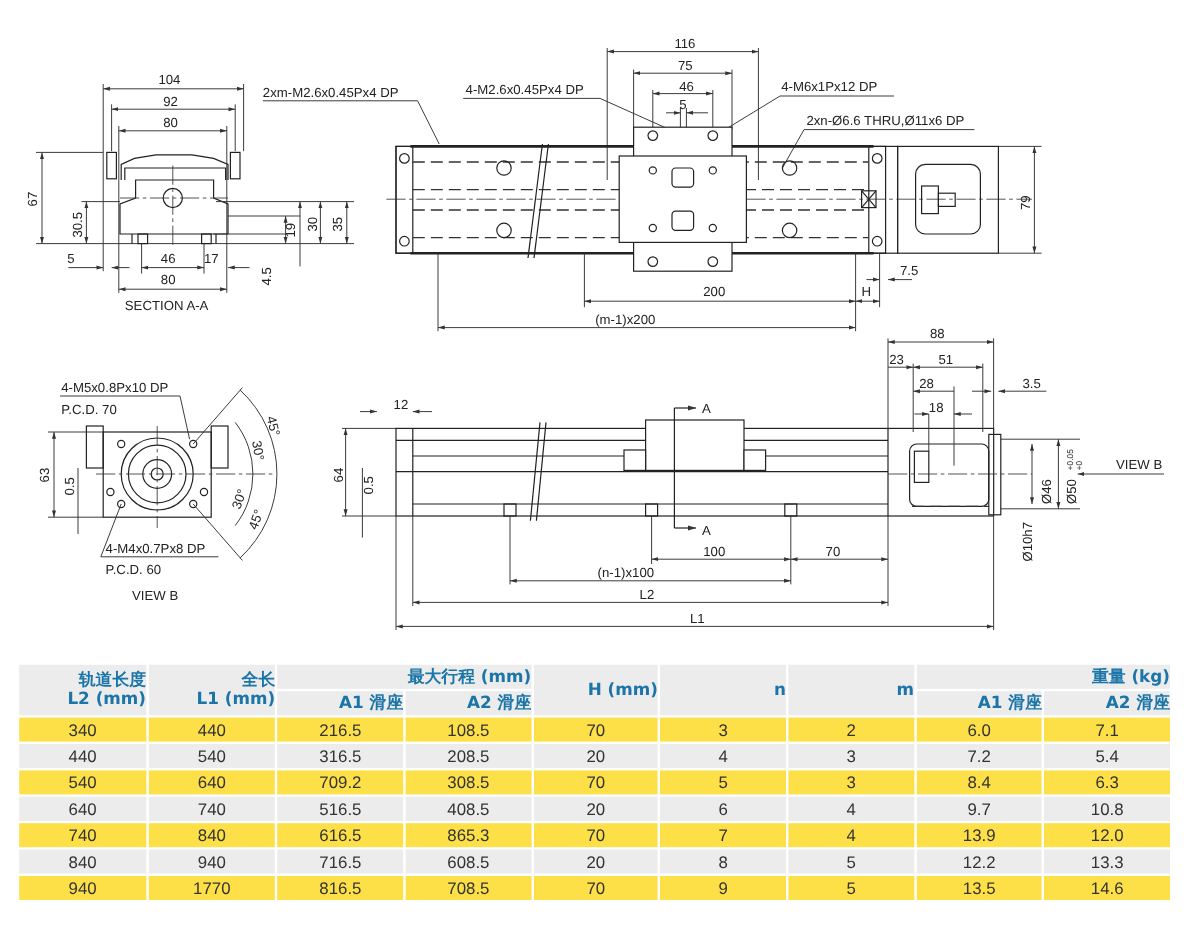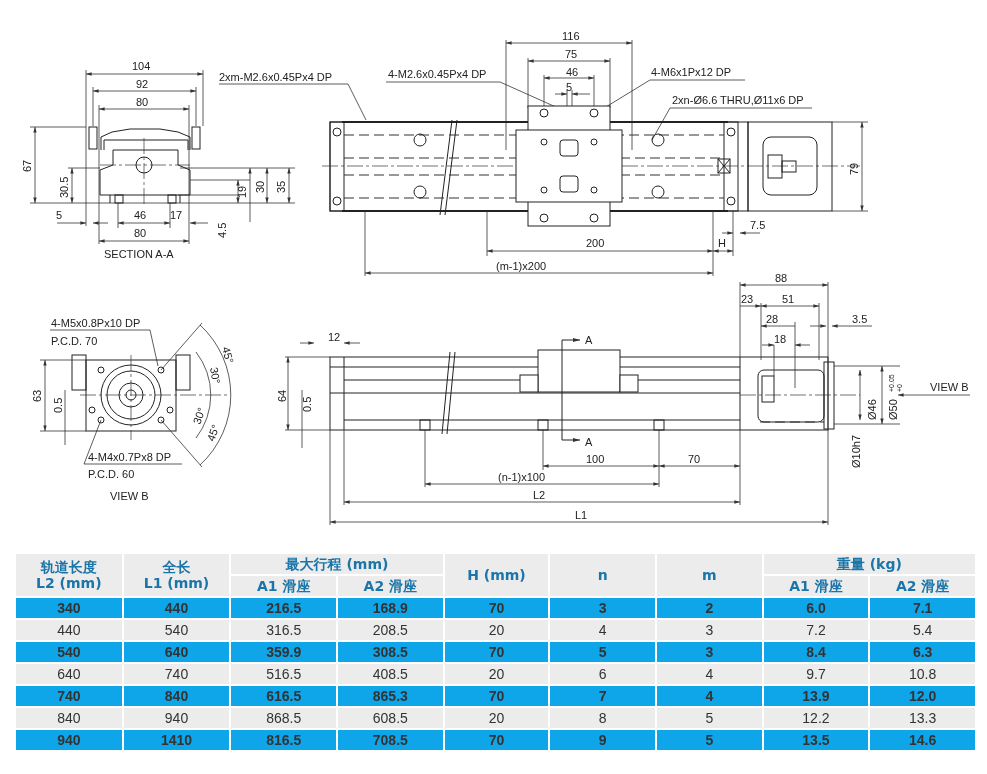--- a/index.html
+++ b/index.html
@@ -6,23 +6,23 @@
   body { width:987px; height:774px; position:relative; overflow:hidden; font-family:"DejaVu Sans", sans-serif; }
   #drawing { position:absolute; left:0; top:0; width:987px; height:540px; }
   #drawing text { font-family:"Liberation Sans", sans-serif; font-size:11px; fill:#222; }
   .ln { stroke:#222; stroke-width:1; fill:none; }
   .thk { stroke:#222; stroke-width:2.2; fill:none; }
   .dim { stroke:#333; stroke-width:0.8; fill:none; }
   .dash { stroke:#333; stroke-width:1.1; fill:none; stroke-dasharray:10 5; }
   .cen { stroke:#333; stroke-width:0.7; fill:none; stroke-dasharray:16 3 3 3; }
   .wf { fill:#fff; }
   table.spec { position:absolute; left:14px; top:552px; width:963px; border-collapse:separate; border-spacing:2px; font-family:"DejaVu Sans", sans-serif; }
-  table.spec th { background:#ececec; color:#1b75a8; font-weight:bold; font-size:14px; line-height:16px; padding:2px 0; text-align:center; }
+  table.spec th { background:#ececec; color:#1b75a8; font-weight:bold; font-size:14px; line-height:16px; padding:2px 0; text-align:right; }
   table.spec td { font-family:"Liberation Sans", sans-serif; font-size:14px; color:#333; text-align:center; height:20px; padding:0; }
-  table.spec tr.odd td { background:#0ea5e9;font-weight:bold; }
+  table.spec tr.odd td { background:#fde047; }
   table.spec tr.even td { background:#ececec; }
 </style>
 </head>
 <body>
 
 <svg id="drawing" viewBox="0 0 987 540" xmlns="http://www.w3.org/2000/svg">
   <defs>
     <marker id="arr" viewBox="0 0 10 10" refX="10" refY="5" markerWidth="7" markerHeight="7" orient="auto-start-reverse">
       <path d="M0,2 L10,5 L0,8 z" fill="#333"></path>
     </marker>
@@ -357,42 +357,42 @@
       <th style="width:104px">A2 滑座</th>
       <th style="width:104px">A1 滑座</th>
       <th style="width:104px">A2 滑座</th>
     </tr>
   </thead>
   <tbody id="spec-body">
       <tr class="odd">
         <td>340</td>
         <td>440</td>
         <td>216.5</td>
-        <td>168.9</td>
+        <td>108.5</td>
         <td>70</td>
         <td>3</td>
         <td>2</td>
         <td>6.0</td>
         <td>7.1</td>
       </tr>
       <tr class="even">
         <td>440</td>
         <td>540</td>
         <td>316.5</td>
         <td>208.5</td>
         <td>20</td>
         <td>4</td>
         <td>3</td>
         <td>7.2</td>
         <td>5.4</td>
       </tr>
       <tr class="odd">
         <td>540</td>
         <td>640</td>
-        <td>359.9</td>
+        <td>709.2</td>
         <td>308.5</td>
         <td>70</td>
         <td>5</td>
         <td>3</td>
         <td>8.4</td>
         <td>6.3</td>
       </tr>
       <tr class="even">
         <td>640</td>
         <td>740</td>
@@ -411,31 +411,31 @@
         <td>865.3</td>
         <td>70</td>
         <td>7</td>
         <td>4</td>
         <td>13.9</td>
         <td>12.0</td>
       </tr>
       <tr class="even">
         <td>840</td>
         <td>940</td>
-        <td>868.5</td>
+        <td>716.5</td>
         <td>608.5</td>
         <td>20</td>
         <td>8</td>
         <td>5</td>
         <td>12.2</td>
         <td>13.3</td>
       </tr>
       <tr class="odd">
         <td>940</td>
-        <td>1410</td>
+        <td>1770</td>
         <td>816.5</td>
         <td>708.5</td>
         <td>70</td>
         <td>9</td>
         <td>5</td>
         <td>13.5</td>
         <td>14.6</td>
       </tr>
     </tbody>
 </table>

